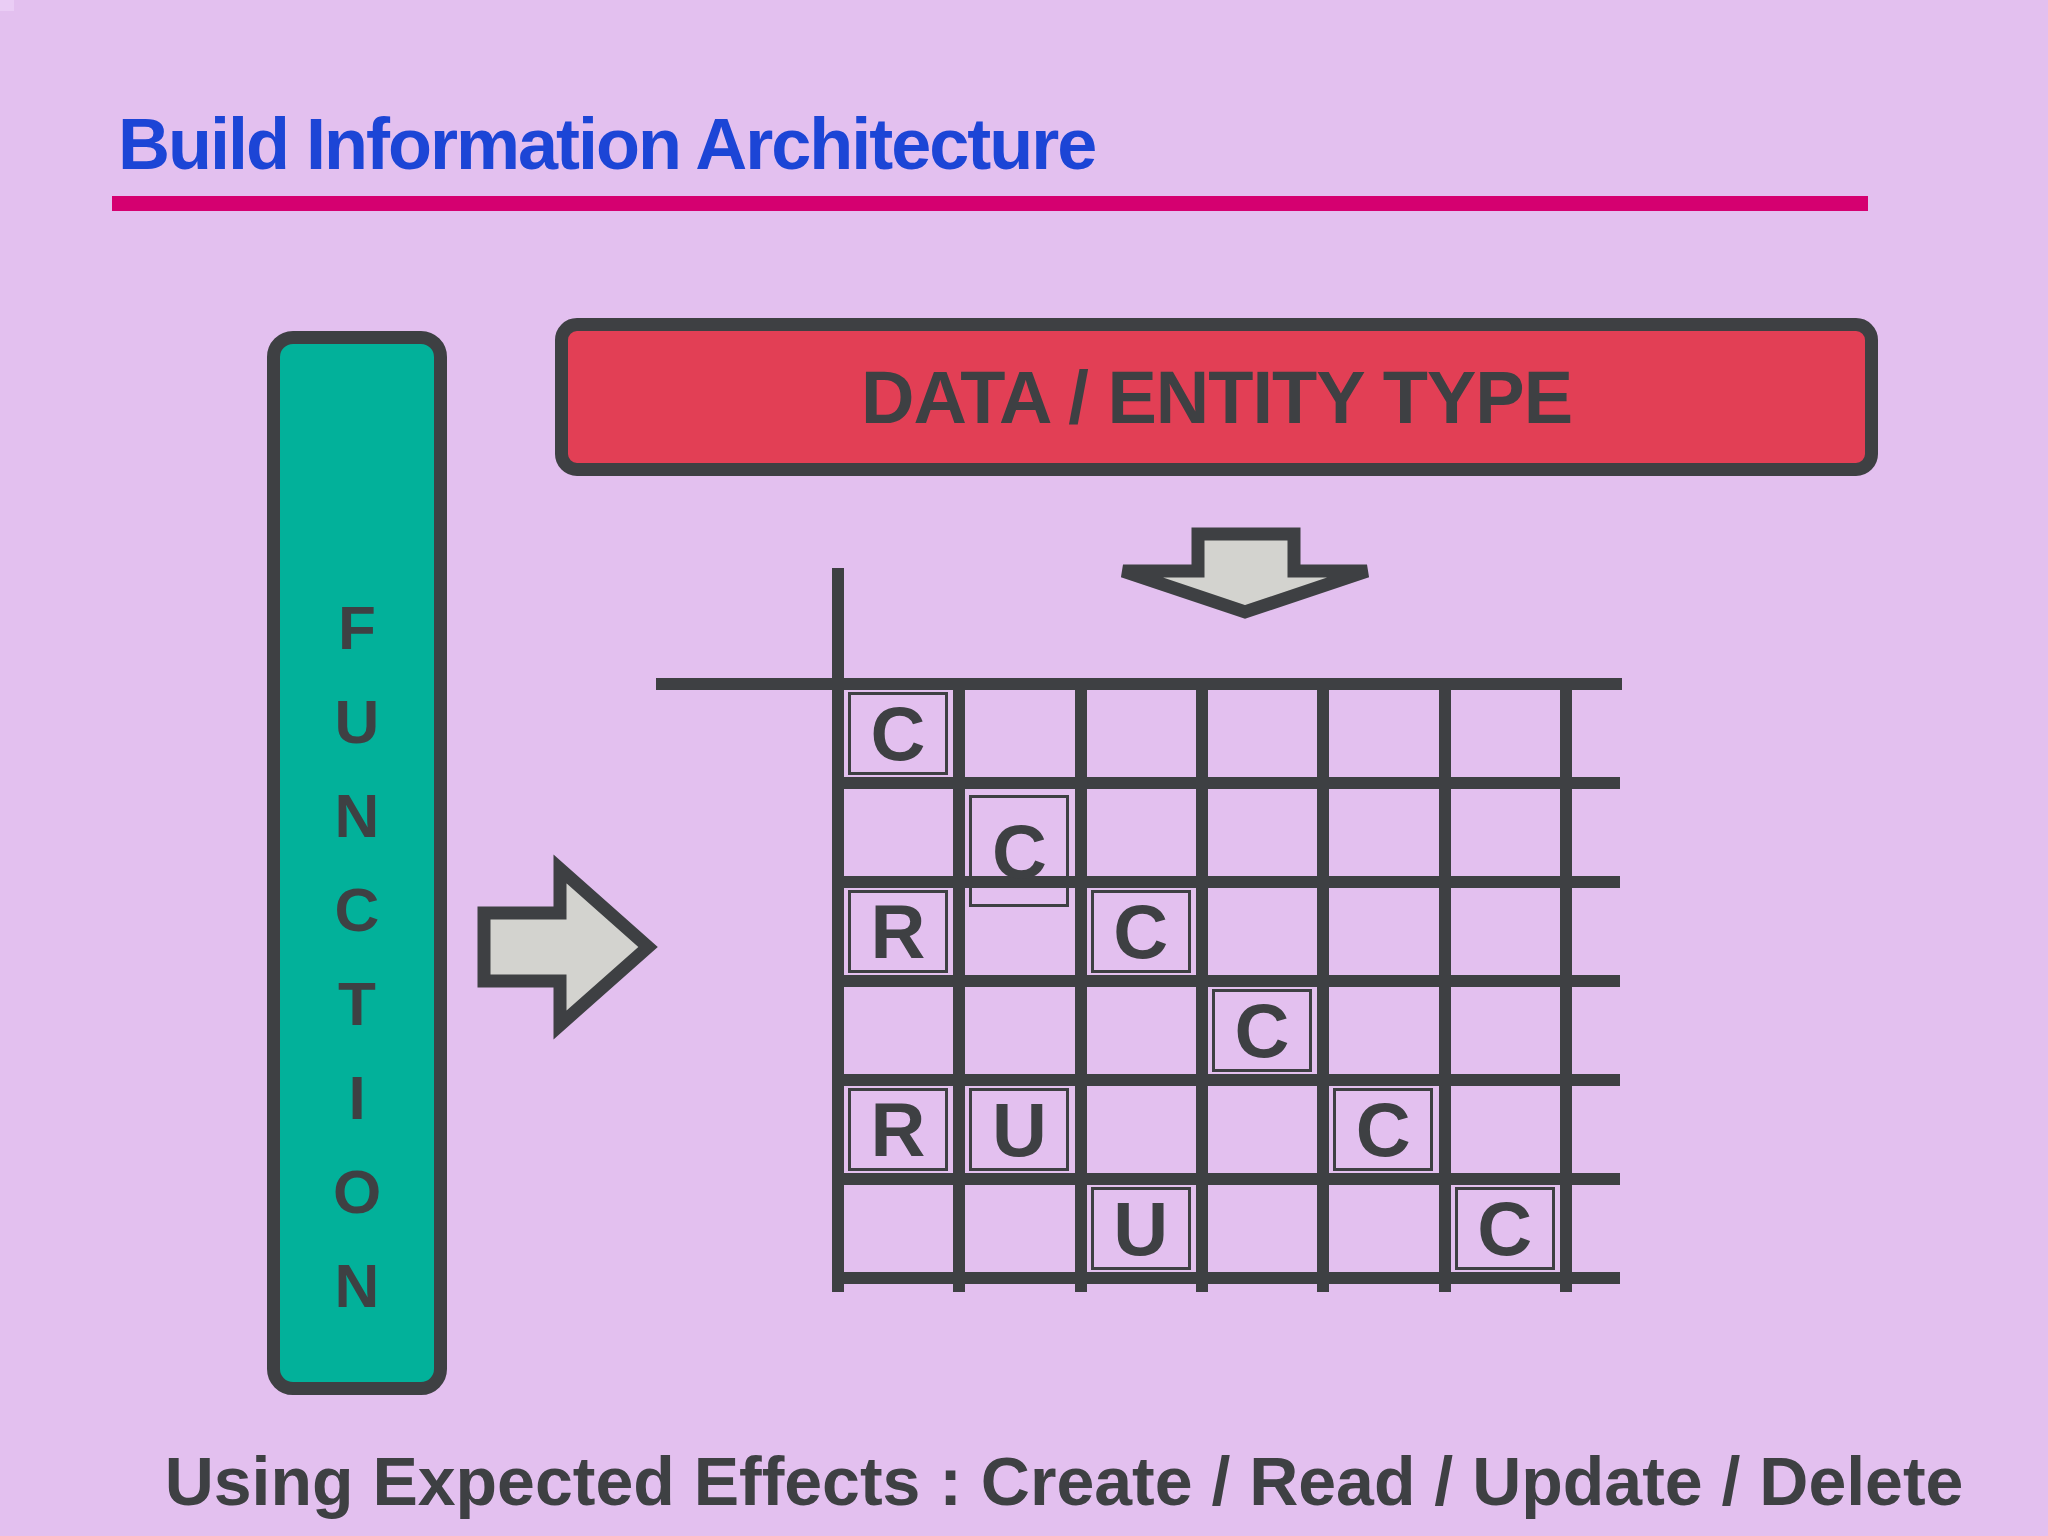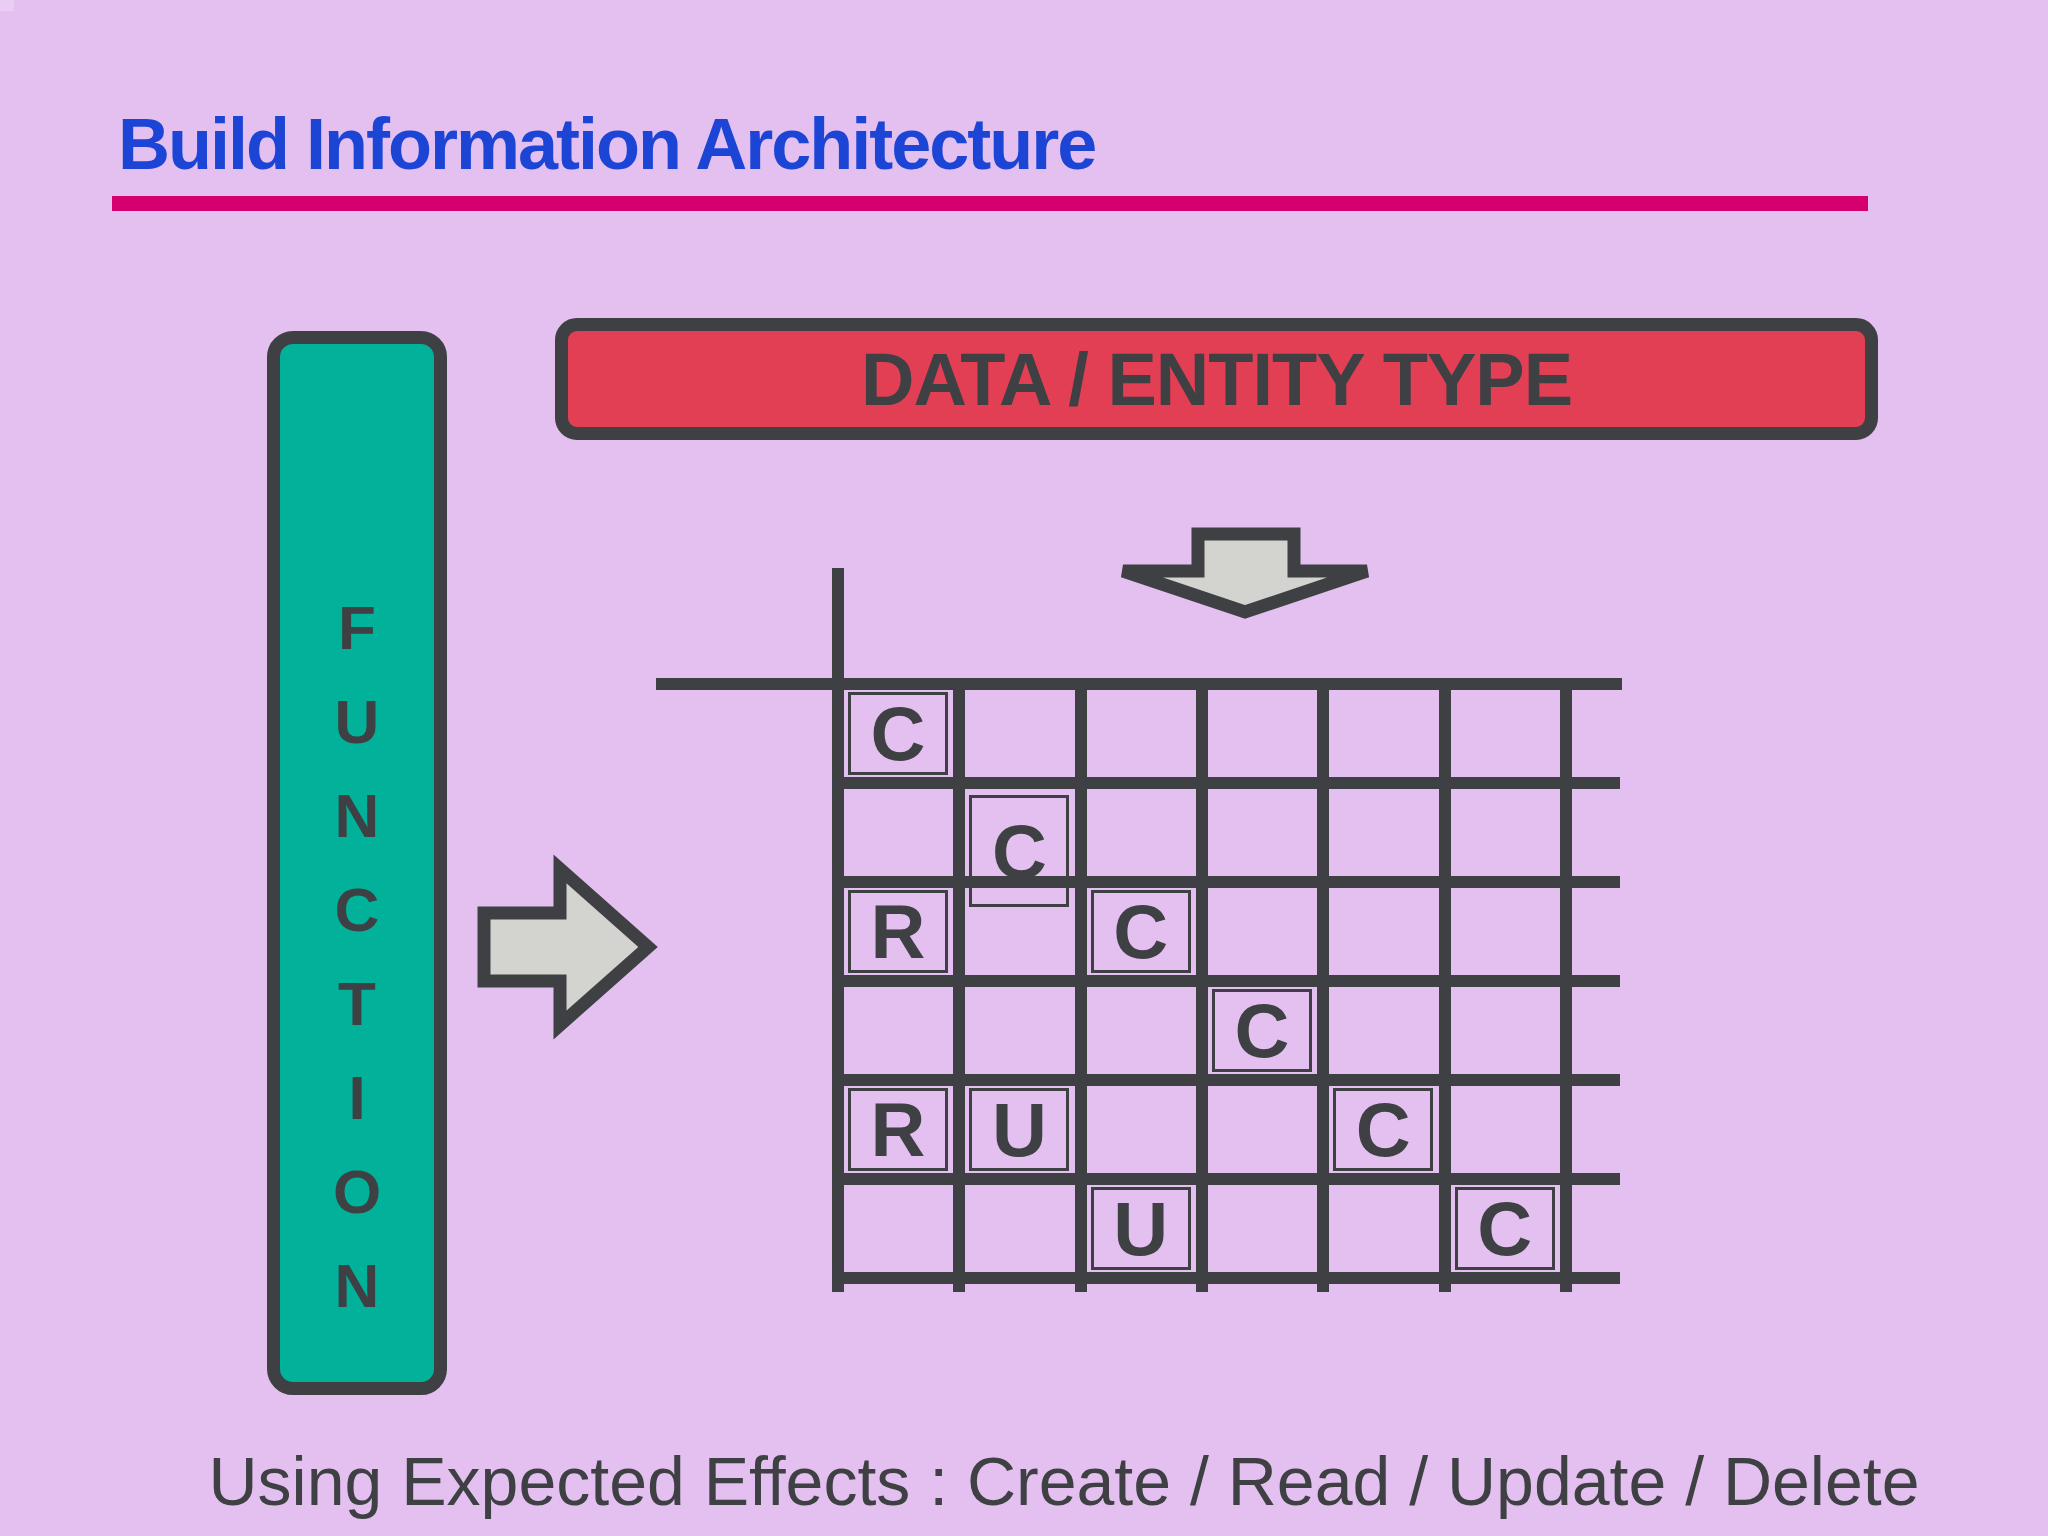--- a/index.html
+++ b/index.html
@@ -34,21 +34,21 @@
   }
   .title-underline {
     position: absolute;
     left: 112px; top: 196px;
     width: 1756px; height: 15px;
     background: var(--magenta);
   }
   .entity-header {
     position: absolute;
     left: 555px; top: 318px;
-    width: 1323px; height: 122px;
+    width: 1323px; height: 158px;
     box-sizing: border-box;
     background: var(--red);
     border: 13px solid var(--dark);
     border-radius: 22px;
     display: flex; align-items: center; justify-content: center;
     font-size: 74px; font-weight: bold; letter-spacing: -1px;
     color: var(--dark);
   }
   .function-box {
     position: absolute;
@@ -79,21 +79,21 @@
     width: 100px;
     display: flex; align-items: center; justify-content: center;
     font-size: 76px; font-weight: bold;
     color: var(--dark);
   }
   .slide-footer {
     position: absolute;
     left: 104px; top: 1441px;
     width: 1920px;
     text-align: center;
-    font-size: 68px; line-height: 80px; font-weight: normal;
+    font-size: 68px; line-height: 80px; font-weight: bold;
     color: var(--dark);
     white-space: nowrap;
   }
 </style>
 </head>
 <body>
 
 <div class="slide">
 
   <div class="corner-artifact"></div>

